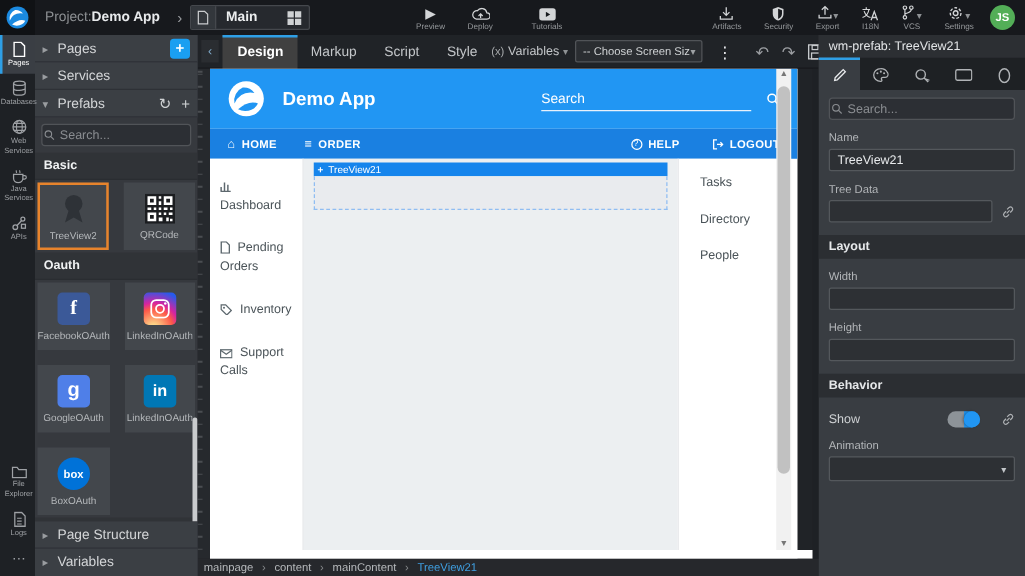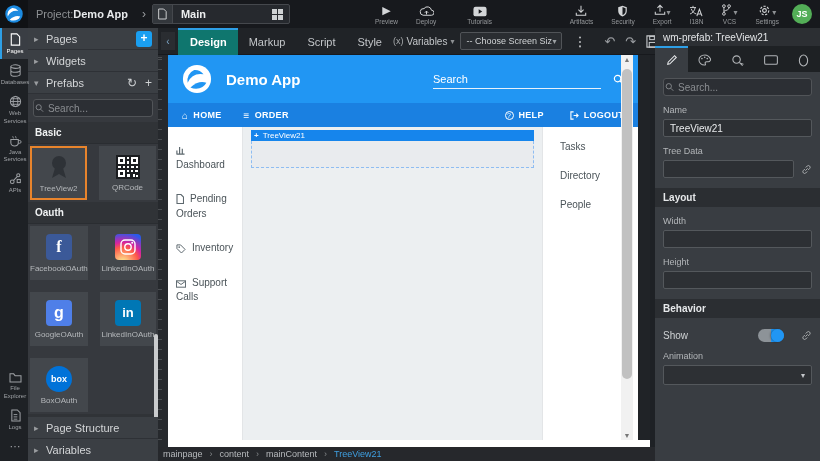--- a/index.html
+++ b/index.html
@@ -7,21 +7,21 @@
   body { font-family:"Liberation Sans", sans-serif; background:#26292d; position:relative; color:#c9ccce; }
   svg { display:block; }
 
   
   .topbar { position:absolute; top:0; left:0; right:0; height:28px; background:#17191d; display:flex; align-items:center; z-index:30; }
   .logo-sq { width:28px; height:28px; display:flex; align-items:center; justify-content:center; background:#101215; }
   .proj { font-size:11px; margin-left:8px; white-space:nowrap; }
   .proj .pfx { color:#8e9194; }
   .proj .pname { color:#e8eaec; font-weight:bold; }
   .tb-chev { color:#9a9da0; font-size:12px; margin:0 6px 0 14px; }
-  .page-sel { display:flex; align-items:center; height:20px; background:#26292e; border:1px solid #45484d; border-radius:2px; width:138px; }
+  .page-sel { display:flex; align-items:center; height:20px; background:#26292e; border:1px solid #45484d; border-radius:2px; width:96px; }
   .page-sel .ficon { width:20px; height:18px; background:#33373c; display:flex; align-items:center; justify-content:center; border-right:1px solid #45484d; }
   .page-sel .plabel { flex:1; font-size:11px; font-weight:bold; color:#eceeef; padding-left:8px; }
   .grid-ic { width:11px; height:11px; margin-right:6px; display:grid; grid-template-columns:5px 5px; grid-template-rows:5px 5px; gap:1px; }
   .grid-ic i { background:#cfd2d4; }
   .tb-act { display:flex; flex-direction:column; align-items:center; justify-content:center; color:#caccce; margin:0 9px; height:28px; }
   .tb-act .lbl { font-size:6.5px; color:#96999c; margin-top:1px; white-space:nowrap; }
   .tb-act .ic { height:13px; display:flex; align-items:flex-end; justify-content:center; color:#d3d5d7; }
   .mini-chev { font-size:8px; color:#8e9194; margin-left:1px; align-self:flex-end; }
   .avatar { width:20px; height:20px; border-radius:50%; background:#53ae57; color:#fff; font-size:9px; font-weight:bold; display:flex; align-items:center; justify-content:center; margin:0 8px 0 4px; }
 
@@ -51,21 +51,21 @@
   .tile .tlabel { font-size:8px; color:#b5b8bb; margin-top:4px; max-width:60px; overflow:hidden; white-space:nowrap; }
   .sicon { width:26px; height:26px; border-radius:4px; display:flex; align-items:center; justify-content:center; color:#fff; font-weight:bold; }
   .panel-scrollthumb { position:absolute; right:0; top:212px; width:4px; height:90px; background:#c9cbcd; border-radius:2px; }
   .media-partial { height:12px; overflow:hidden; padding:2px 0 0 22px; }
 
   
   .center { position:absolute; top:28px; left:158px; width:497px; bottom:0; background:#202327; }
   .ed-toolbar { position:absolute; top:0; left:0; right:0; height:27px; background:#202327; display:flex; align-items:center; border-bottom:1px solid #17191d; }
   .nav-sq { width:14px; height:18px; background:#2a2d31; color:#7fa8c8; font-size:10px; display:flex; align-items:center; justify-content:center; margin:0 3px; flex:none; }
   .ed-tab { height:27px; display:flex; align-items:center; padding:0 11px; font-size:11px; color:#c3c6c9; border-top:2px solid transparent; }
-  .ed-tab.active { background:#0f766e; color:#fff; border-top-color:#2e9fe6; font-weight:bold;padding-left:12px; }
+  .ed-tab.active { background:#404040; color:#fff; border-top-color:#2e9fe6; font-weight:bold;padding-left:12px; }
   .vars-dd { display:flex; align-items:center; font-size:10px; color:#c3c6c9; margin-left:auto; white-space:nowrap; }
   .vars-dd .vic { font-size:9px; margin-right:3px; color:#a8abad; }
   .screen-dd { width:102px; height:18px; background:#2a2d31; border:1px solid #515458; border-radius:2px; display:flex; align-items:center; font-size:9px; color:#d0d3d5; padding:0 5px; margin:0 6px; white-space:nowrap; }
   .screen-dd .dar { margin-left:auto; font-size:8px; color:#9ea1a4; }
   .kebab { font-size:13px; color:#e8eaec; padding:0 5px; }
   .tb-div { width:1px; height:16px; background:#3a3d41; margin:0 4px; }
   .hist { font-size:13px; color:#9a9da1; padding:0 5px; }
 
   
   .canvas-zone { position:absolute; top:27px; left:0; right:0; bottom:14px; }
@@ -305,21 +305,21 @@
 </div>
 
 <div class="leftpanel">
   <div class="acc-row">
     <span class="caret">▸</span>
     <span class="at">Pages</span>
     <span class="plus-btn">+</span>
   </div>
   <div class="acc-row">
     <span class="caret">▸</span>
-    <span class="at">Widgets</span>
+    <span class="at">Services</span>
   </div>
   <div class="acc-row">
     <span class="caret">▾</span>
     <span class="at">Prefabs</span>
     <span class="mini-ic">↻</span>
     <span class="mini-ic">+</span>
   </div>
   <div class="lp-search">
     <div class="inp-box">
       <svg width="10" height="10" viewBox="0 0 12 12" style="margin-right:4px">

